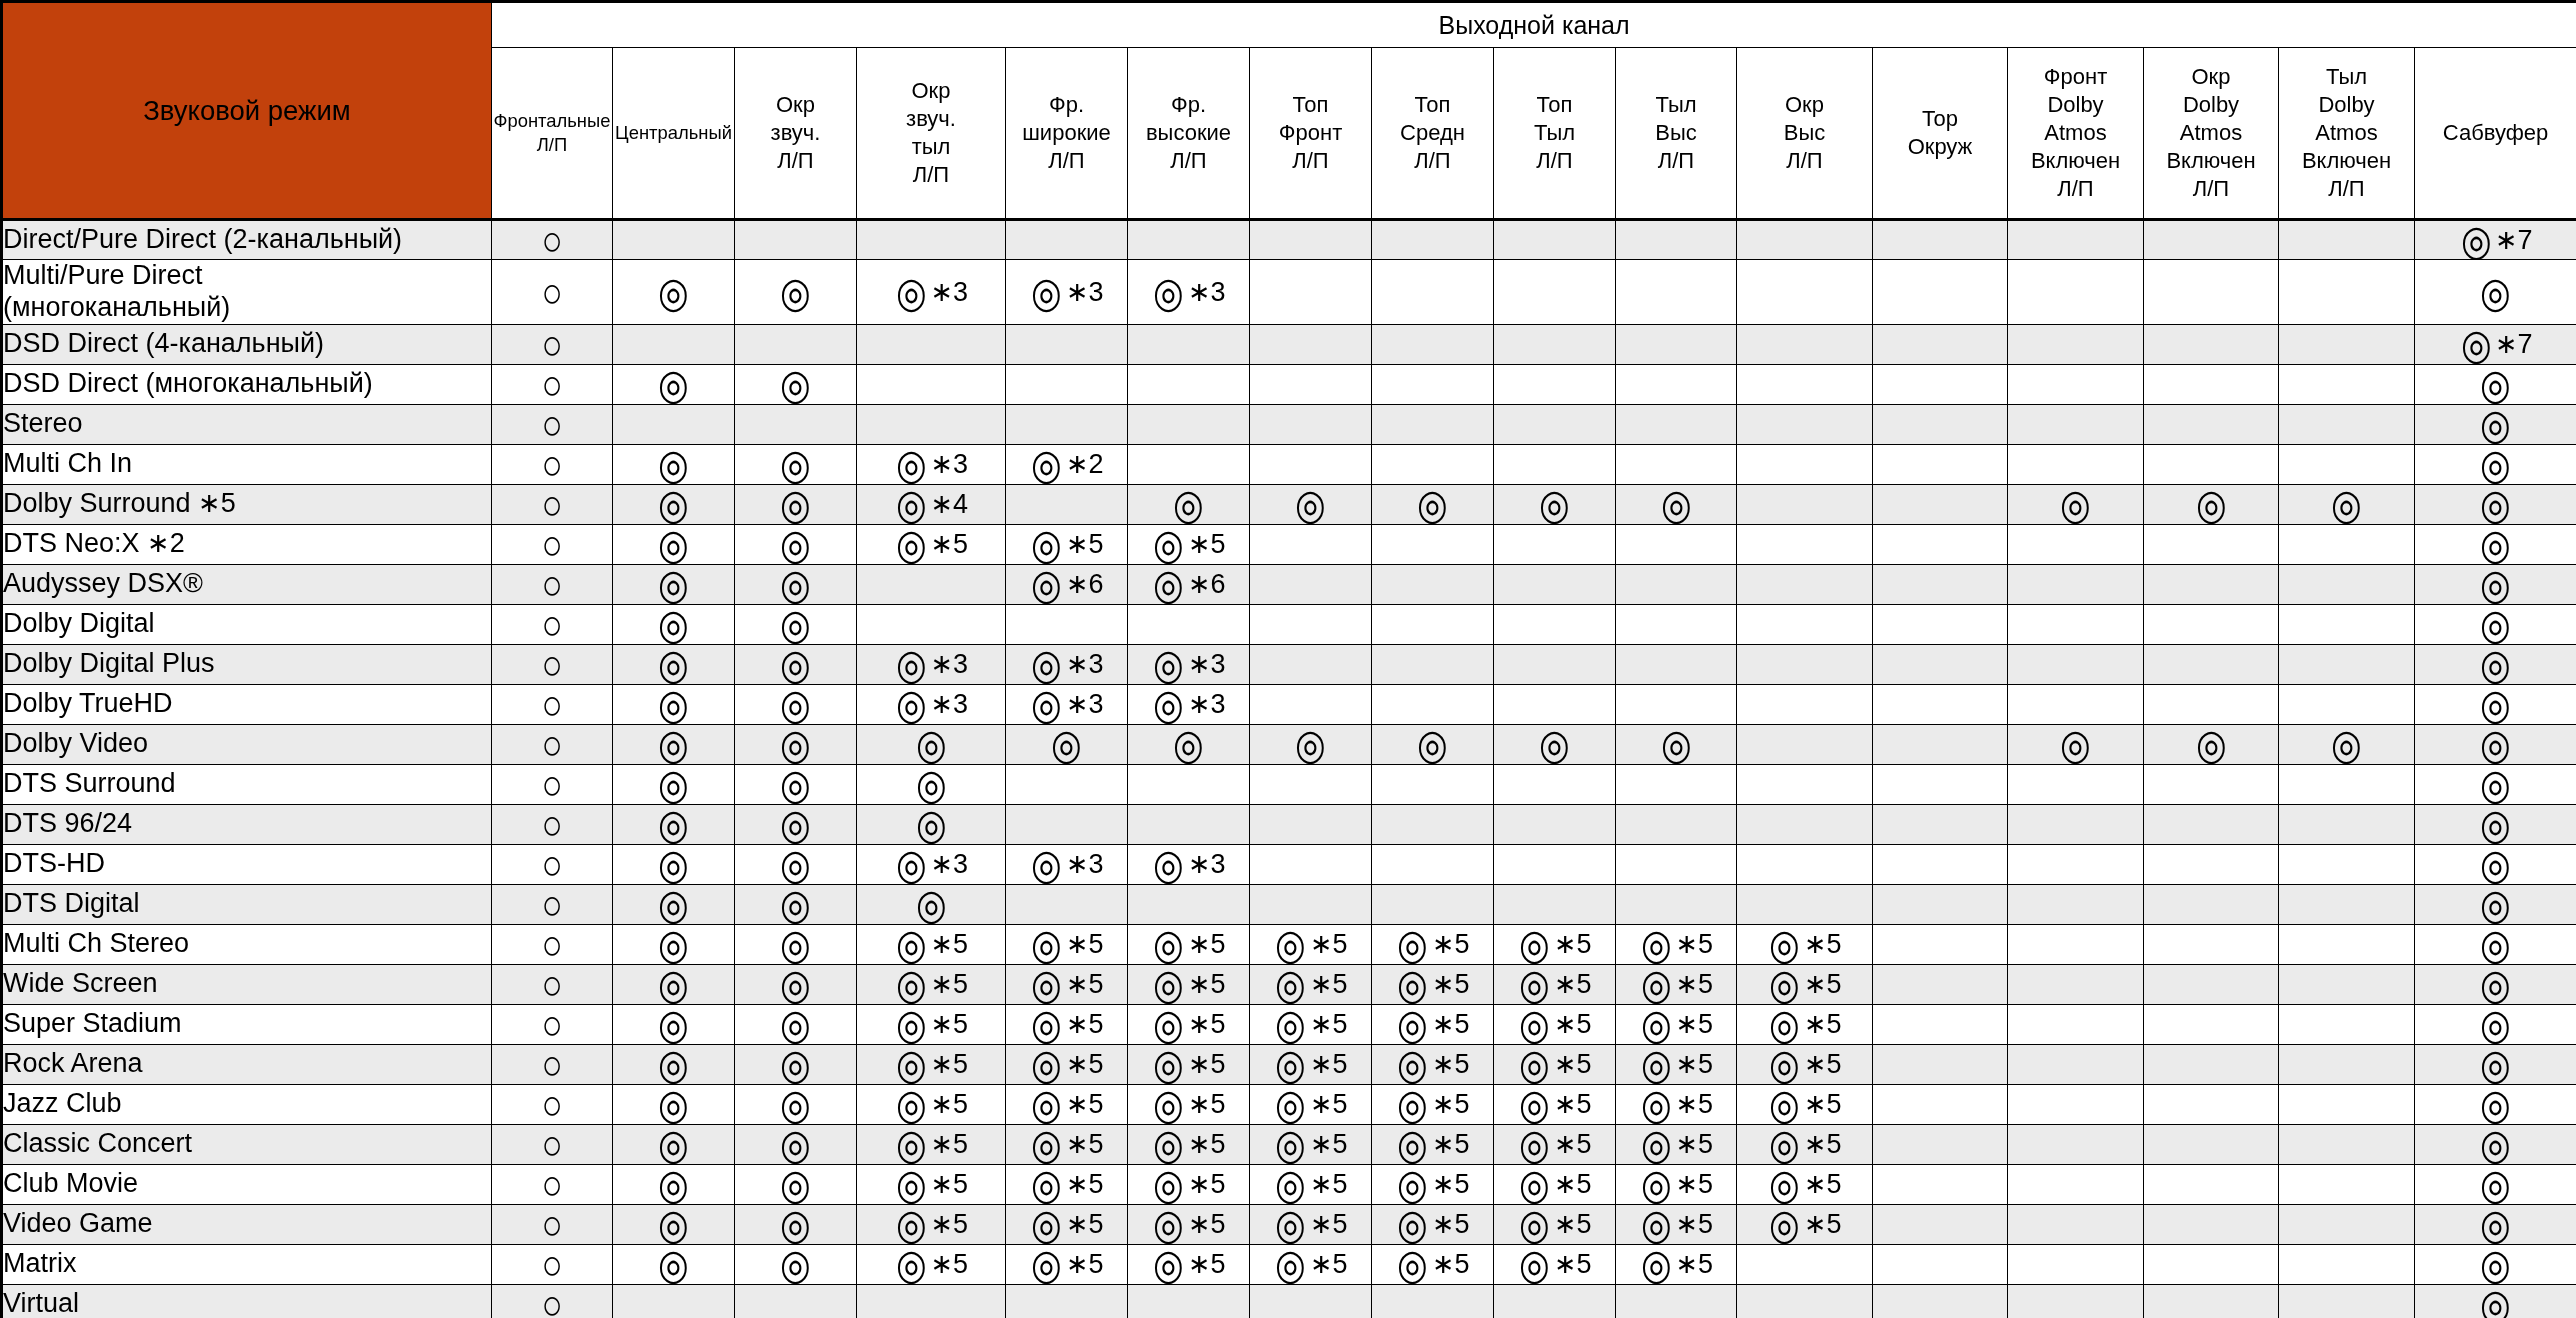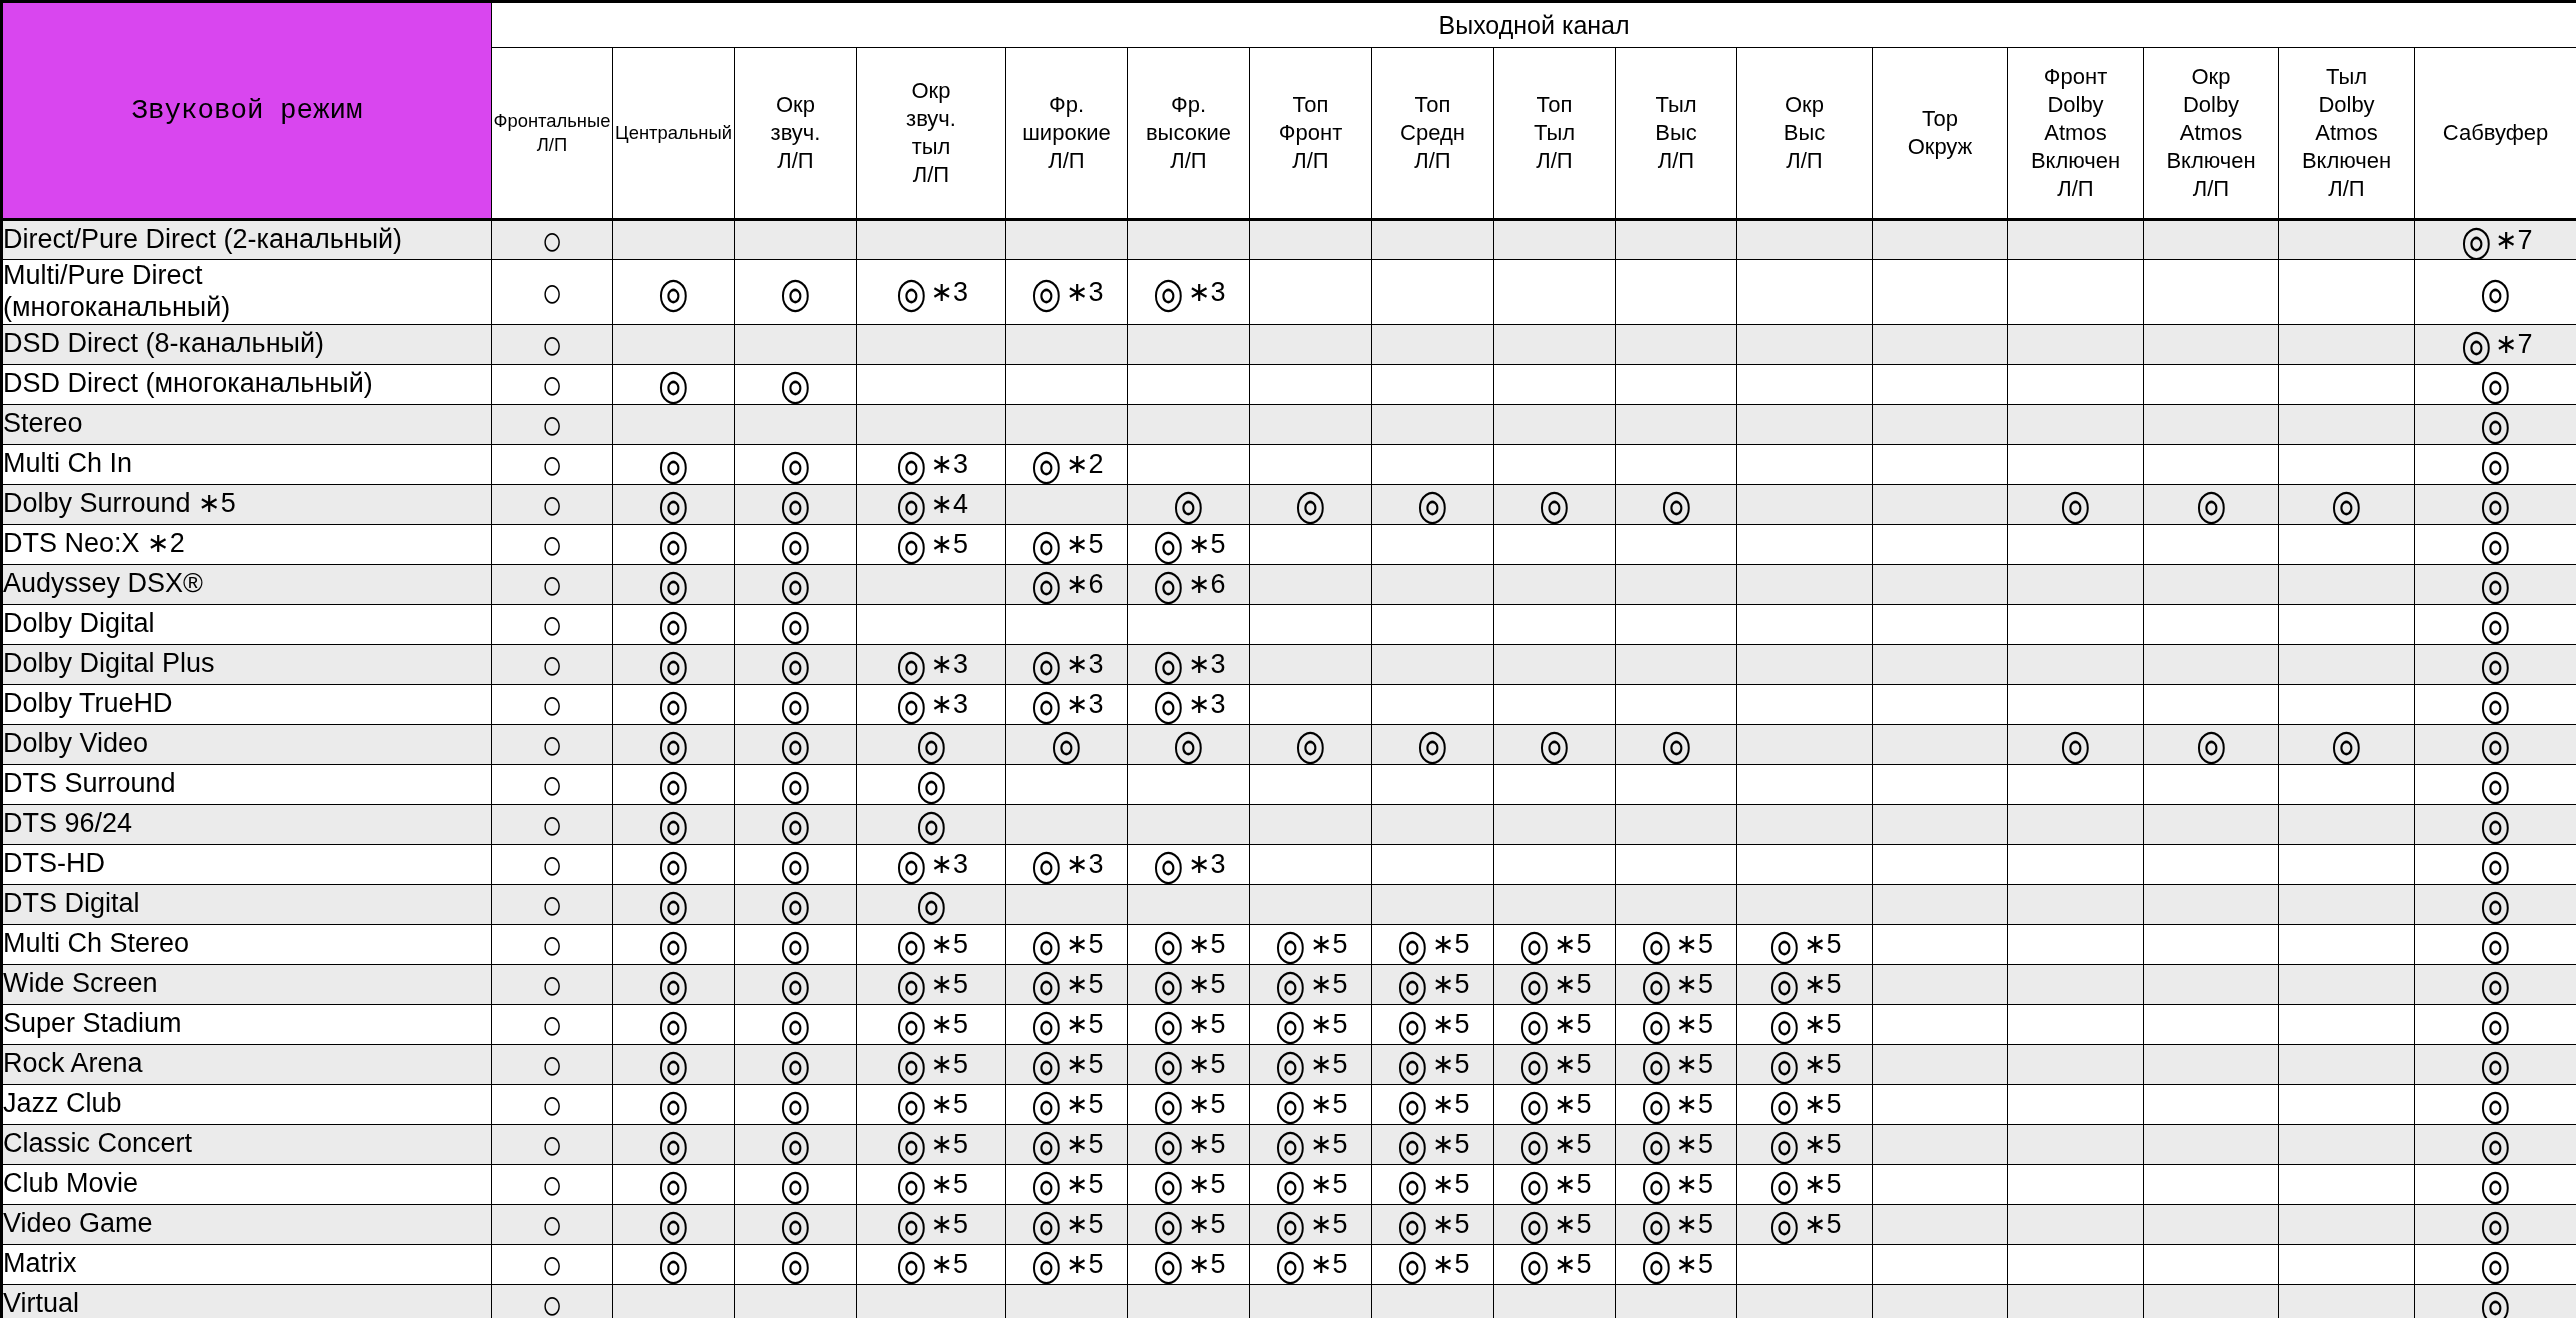--- a/index.html
+++ b/index.html
@@ -26,22 +26,21 @@
     padding: 0;
     font-weight: normal;
     overflow: hidden;
   }
   
   thead { border-bottom: 3.8px solid #000000; }
   th.corner {
     text-align: center;
     vertical-align: middle;
     font-size: 27.5px;
-    background: #d946ef;
-    font-family: Liberation Mono, monospace;
+    background: #c2410c;
   }
   th.group-h {
     height: 44px;
     text-align: center;
     vertical-align: middle;
     font-size: 25px;
     border-bottom: 4.6px solid #000000;
     background: #ffffff;
   }
   tr.col-head-row { height: 172px; }
@@ -203,21 +202,21 @@
           <td class="cell"></td>
           <td class="cell"></td>
           <td class="cell"></td>
           <td class="cell"></td>
           <td class="cell"></td>
           <td class="cell"></td>
           <td class="cell"></td>
           <td class="cell"><span class="c">◎</span></td>
         </tr>
         <tr>
-          <th class="row-label">DSD Direct (8-канальный)</th>
+          <th class="row-label">DSD Direct (4-канальный)</th>
           <td class="cell"><span class="c">○</span></td>
           <td class="cell"></td>
           <td class="cell"></td>
           <td class="cell"></td>
           <td class="cell"></td>
           <td class="cell"></td>
           <td class="cell"></td>
           <td class="cell"></td>
           <td class="cell"></td>
           <td class="cell"></td>

